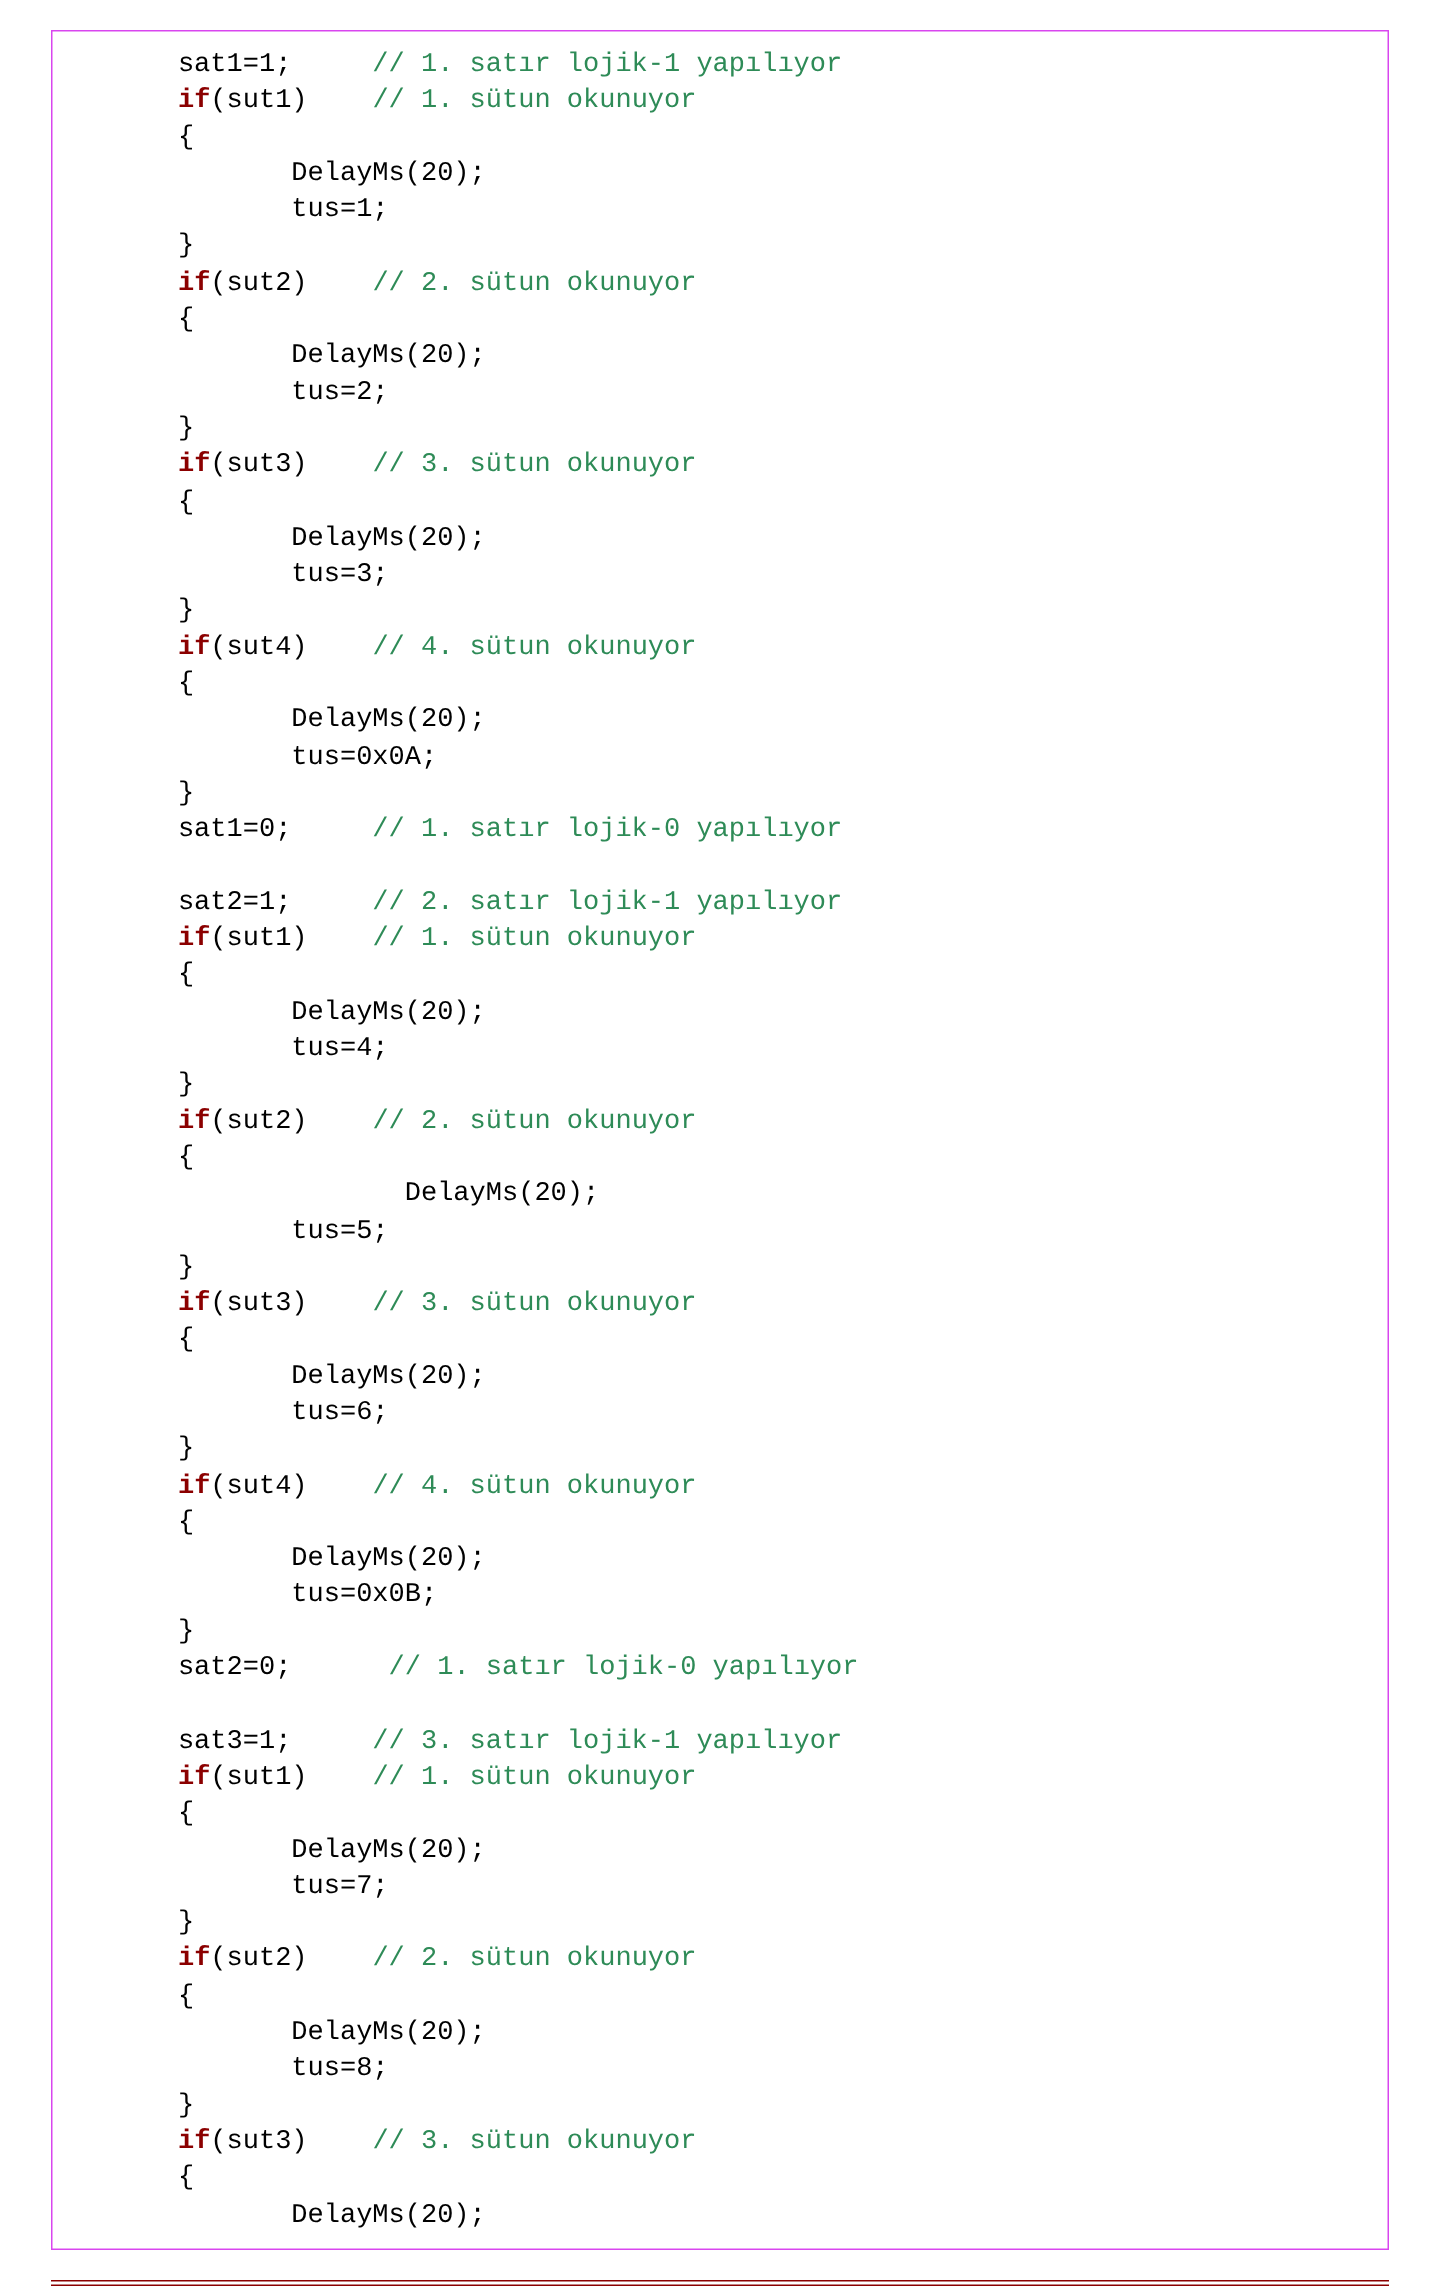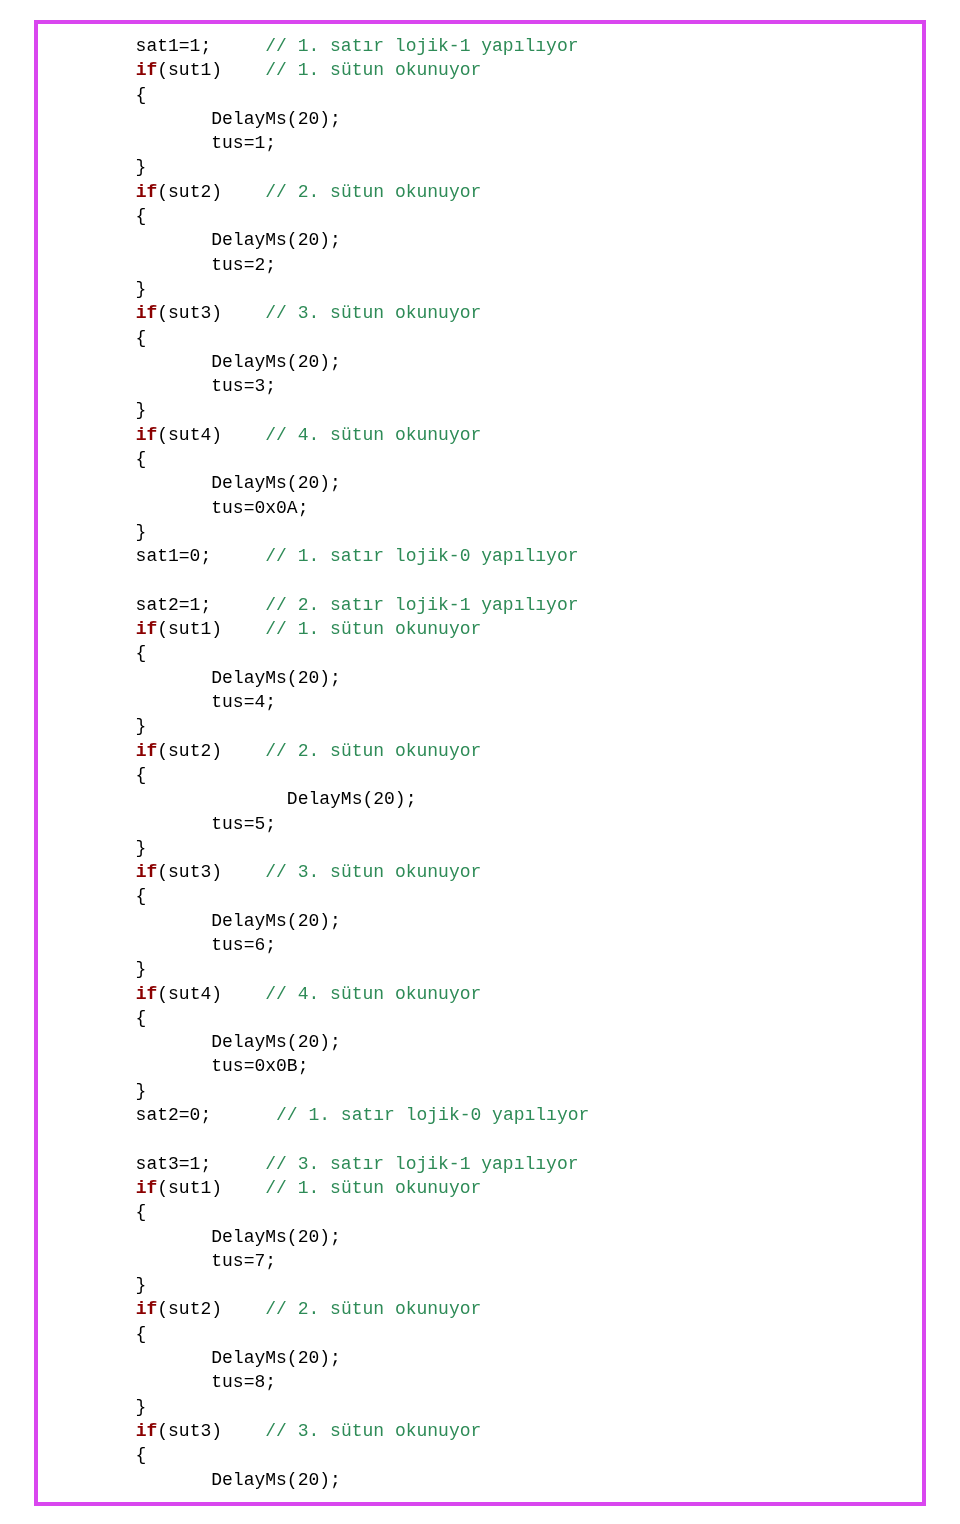--- a/index.html
+++ b/index.html
@@ -8,22 +8,22 @@
     font-family:"Consolas","Courier New",monospace;
     font-size:18px;
     color:#000;
   }
   .page {
     box-sizing:border-box;
     width:960px;
     padding:20px 34px 0 34px;
   }
   .code-box {
-    border:4px solid #d946ef;
-    padding:10px 14px 10px 22px;
+    border:1px solid #d946ef;
+    padding:10px 14px 10px 8px;
     line-height:1.35;
     white-space:pre;
   }
   .kw { color:#8B0000; font-weight:bold; }
   .cm { color:#2E8B57; }
   .footer-wrap {
     margin-top:20px;
     padding:0 0 20px 0;
   }
   hr.divider {

